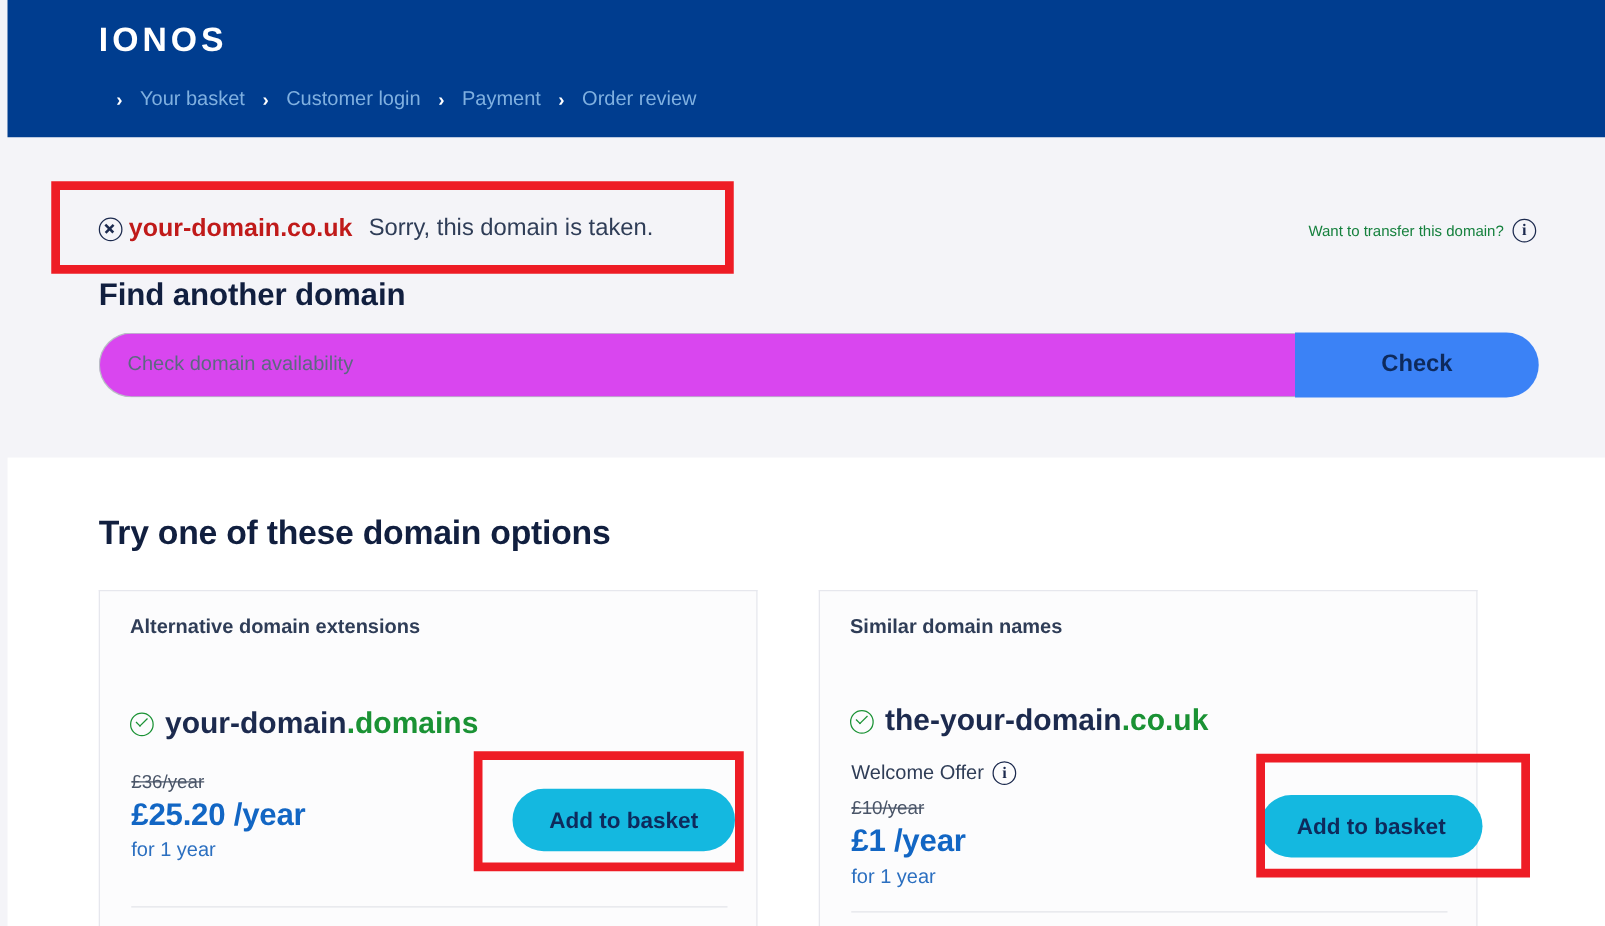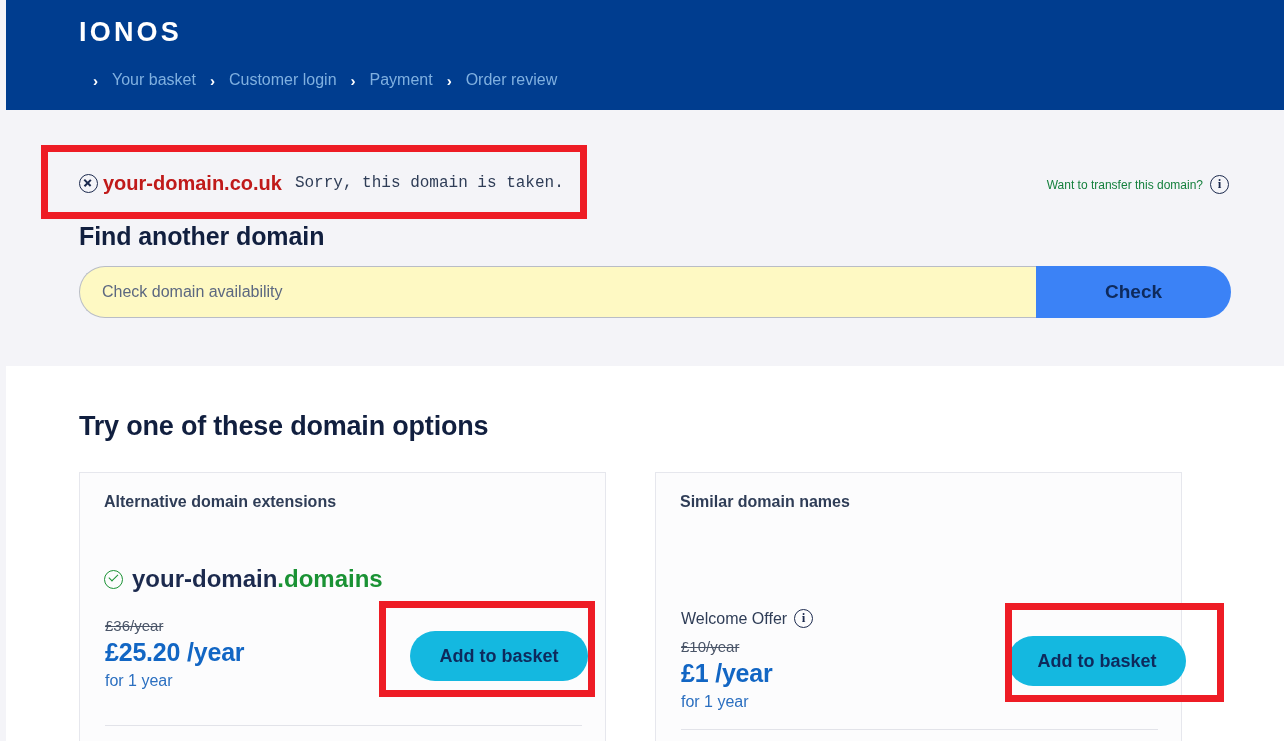--- a/index.html
+++ b/index.html
@@ -93,23 +93,22 @@
   .x-icon::after  { transform: rotate(-45deg); }
   .result-domain {
     color: #c01a1a;
     font-size: 20px;
     font-weight: 700;
     margin-right: 13px;
     white-space: nowrap;
   }
   .result-msg {
     color: #2f3d57;
-    font-size: 16px;
-    white-space: nowrap;
-    font-family: Liberation Mono, monospace;
+    font-size: 19px;
+    white-space: nowrap;
   }
 
   .transfer-row {
     position: absolute; right: 55px; top: 175px;
     display: flex; align-items: center;
   }
   .transfer-text {
     color: #15803d;
     font-size: 12px;
     margin-right: 7px;
@@ -147,21 +146,21 @@
     position: absolute; left: 79px; top: 266px;
     width: 1152px; height: 52px;
     display: flex;
   }
   .search-input {
     flex: 1 1 auto;
     height: 52px;
     border: 1px solid #b9bdc6;
     border-right: none;
     border-radius: 26px 0 0 26px;
-    background: #fef9c3;
+    background: #d946ef;
     padding: 0 22px;
     font-size: 16px;
     color: #2f3d57;
     font-family: "Liberation Sans", sans-serif;
     outline: none;
   }
   .search-input::placeholder { color: #5c6880; }
   .check-btn {
     width: 195px; height: 52px;
     background: #3b82f6;
@@ -368,20 +367,24 @@
     </div>
 
     <button class="basket-btn basket-left">Add to basket</button>
 
     <div class="card-divider"></div>
   </div>
 
   <div class="card card-right">
     <div class="card-title">Similar domain names</div>
 
+    <div class="domain-row">
+      <span class="check-circle"></span>
+      <span class="domain-name"><span>the-your-domain</span><span class="domain-tld">.co.uk</span></span>
+    </div>
 
     <div class="welcome-row">
       <span class="welcome-text">Welcome Offer</span>
       <span class="i-icon"></span>
     </div>
 
     <div class="price-block">
       <div class="price-old">£10/year</div>
       <div class="price-new">£1 /year</div>
       <div class="price-term">for 1 year</div>

